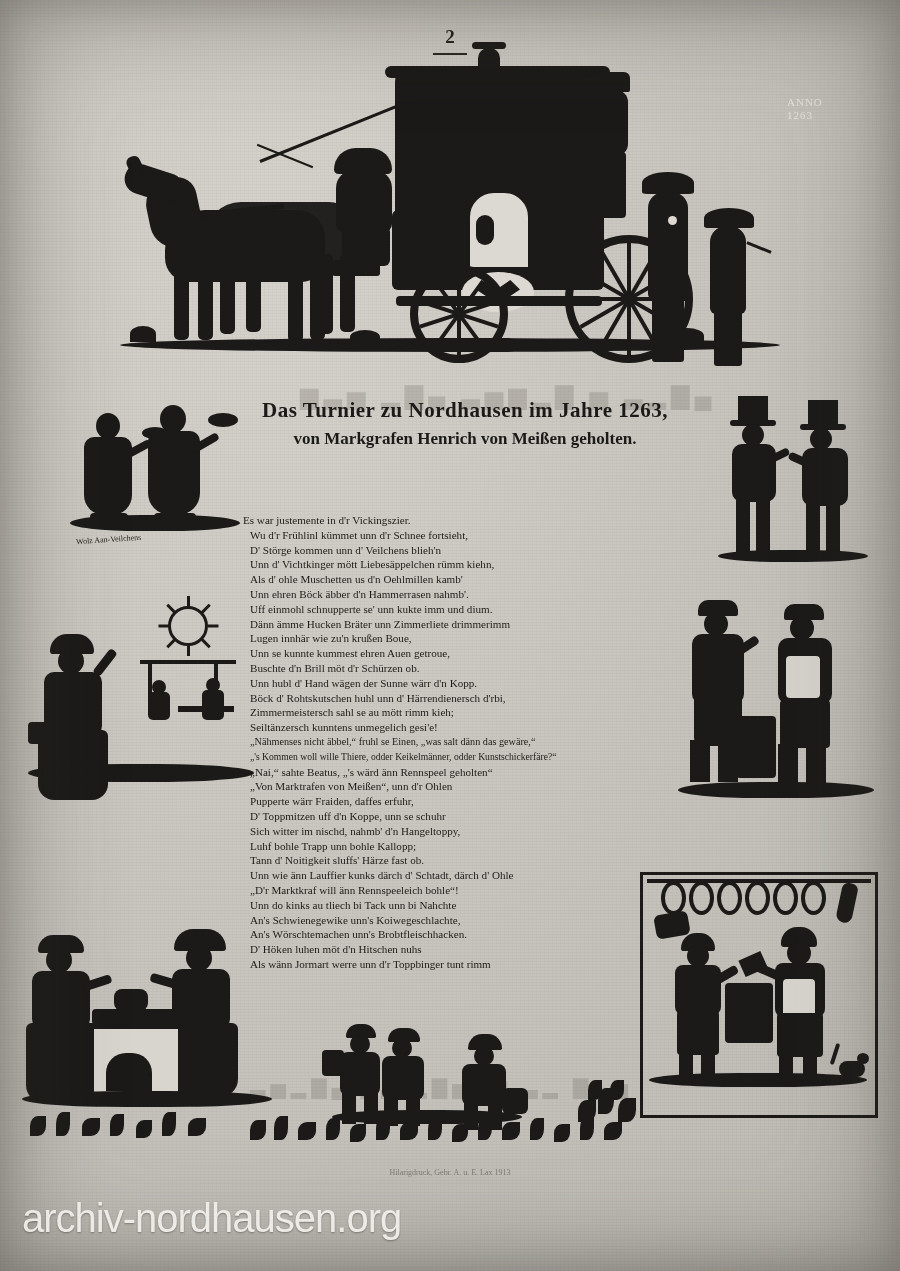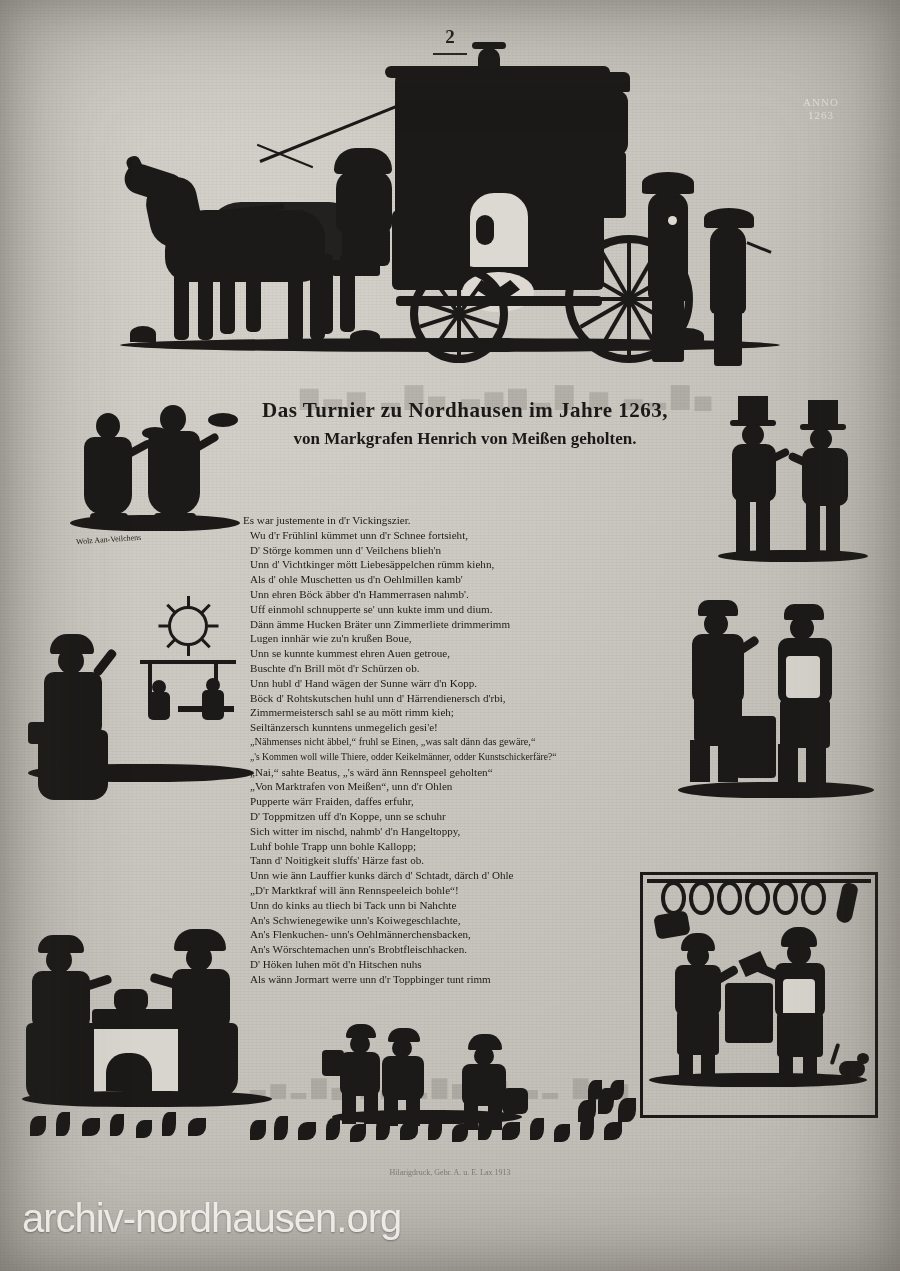--- a/index.html
+++ b/index.html
@@ -70,21 +70,21 @@
   }
   .coach-crest{
     position:absolute;left:352px;top:212px;width:72px;height:40px;background:#ddd9d2;border-radius:50%;
   }
   .coach-crest:before{
     content:"";position:absolute;left:14px;top:8px;width:44px;height:24px;background:#1b1a18;
     clip-path:polygon(0 40%,22% 0,50% 35%,78% 0,100% 40%,50% 100%);
   }
   .anno{
     position:absolute;left:392px;top:28px;width:68px;height:34px;
-    color:#e6e3dc;font-size:11px;line-height:13px;text-align:center;
+    color:#e6e3dc;font-size:11px;line-height:13px;text-align:left;
     font-family:"Liberation Serif",serif;letter-spacing:1px;
   }
   .coach-urn{
     position:absolute;left:368px;top:-12px;width:22px;height:26px;background:#1b1a18;
     border-radius:10px 10px 3px 3px;
   }
   .coach-urn:after{content:"";position:absolute;left:-6px;top:-6px;width:34px;height:7px;background:#1b1a18;border-radius:4px;}
 
   .wheel{
     position:absolute;border:8px solid #1b1a18;border-radius:50%;background:transparent;
@@ -319,21 +319,20 @@
     <div class="l ind">„Von Marktrafen von Meißen“, unn d'r Ohlen</div>
     <div class="l ind">Pupperte wärr Fraiden, daffes erfuhr,</div>
     <div class="l ind">D' Toppmitzen uff d'n Koppe, unn se schuhr</div>
     <div class="l ind">Sich witter im nischd, nahmb' d'n Hangeltoppy,</div>
     <div class="l ind">Luhf bohle Trapp unn bohle Kallopp;</div>
     <div class="l ind">Tann d' Noitigkeit sluffs' Härze fast ob.</div>
     <div class="l ind">Unn wie änn Lauffier kunks därch d' Schtadt, därch d' Ohle</div>
     <div class="l ind">„D'r Marktkraf will änn Rennspeeleich bohle“!</div>
     <div class="l ind">Unn do kinks au tliech bi Tack unn bi Nahchte</div>
     <div class="l ind">An's Schwienegewike unn's Koiwegeschlachte,</div>
-    <div class="l ind">An's Flenkuchen- unn's Oehlmännerchensbacken,</div>
     <div class="l ind">An's Wörschtemachen unn's Brobtfleischhacken.</div>
     <div class="l ind">D' Höken luhen möt d'n Hitschen nuhs</div>
     <div class="l ind">Als wänn Jormart werre unn d'r Toppbinger tunt rimm</div>
   </div>
 
   <div class="vig" style="left:70px;top:395px;width:180px;height:165px;">
 
     <div class="person" style="left:10px;top:18px;">
       <div class="head" style="left:16px;top:0;width:24px;height:26px;"></div>
       <div class="body" style="position:absolute;left:4px;top:24px;width:48px;height:78px;border-radius:10px 10px 20px 20px;"></div>

